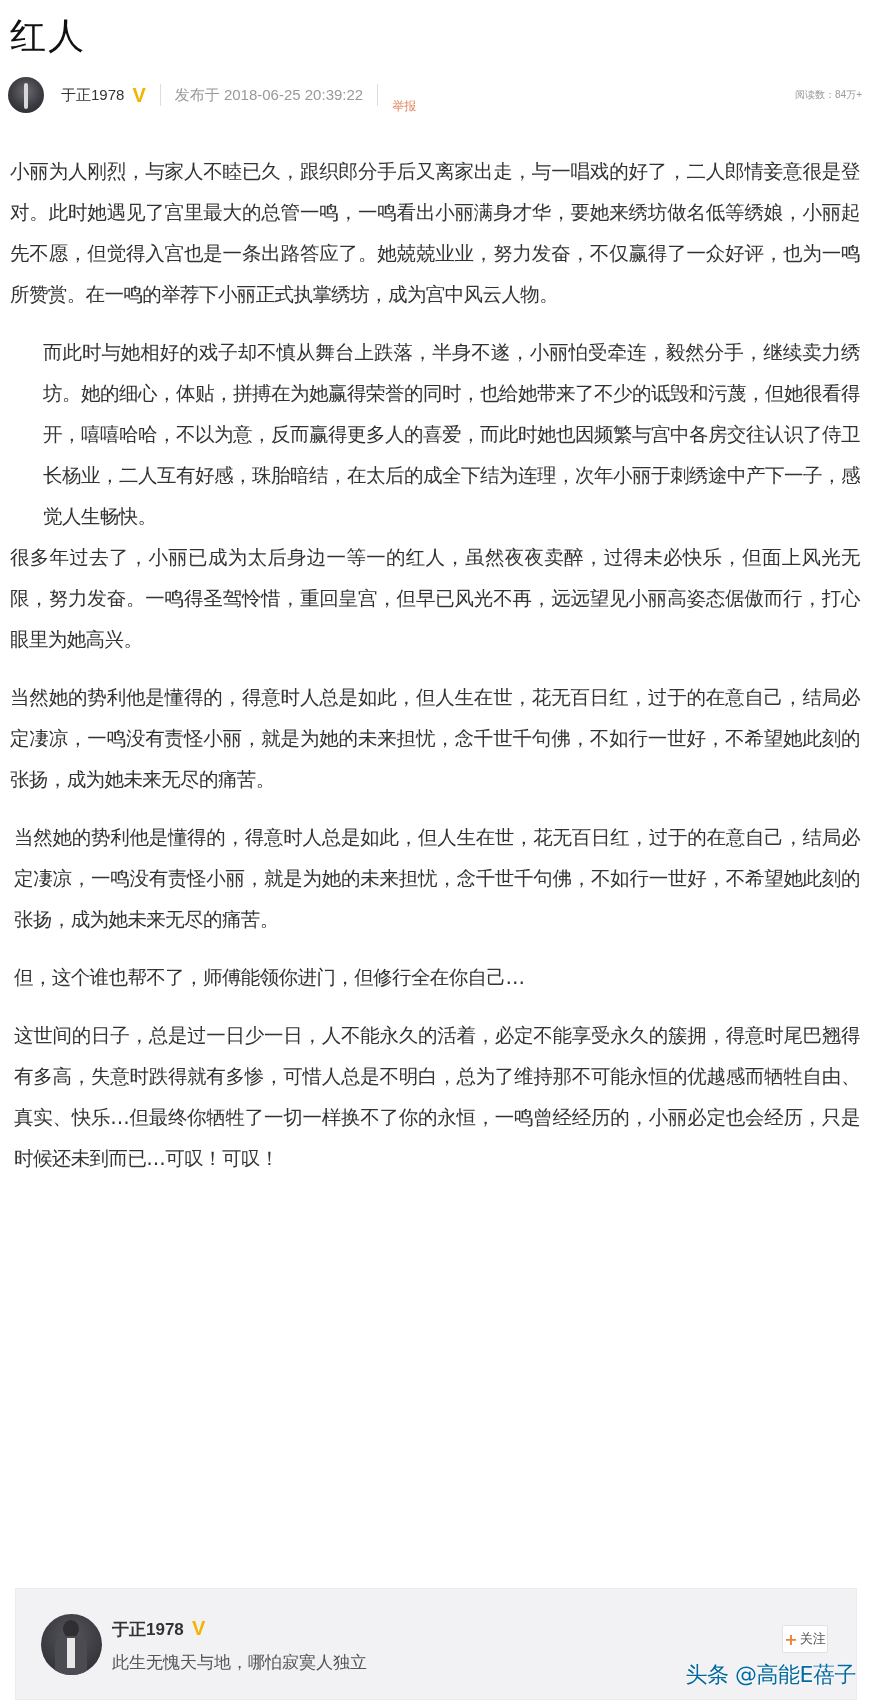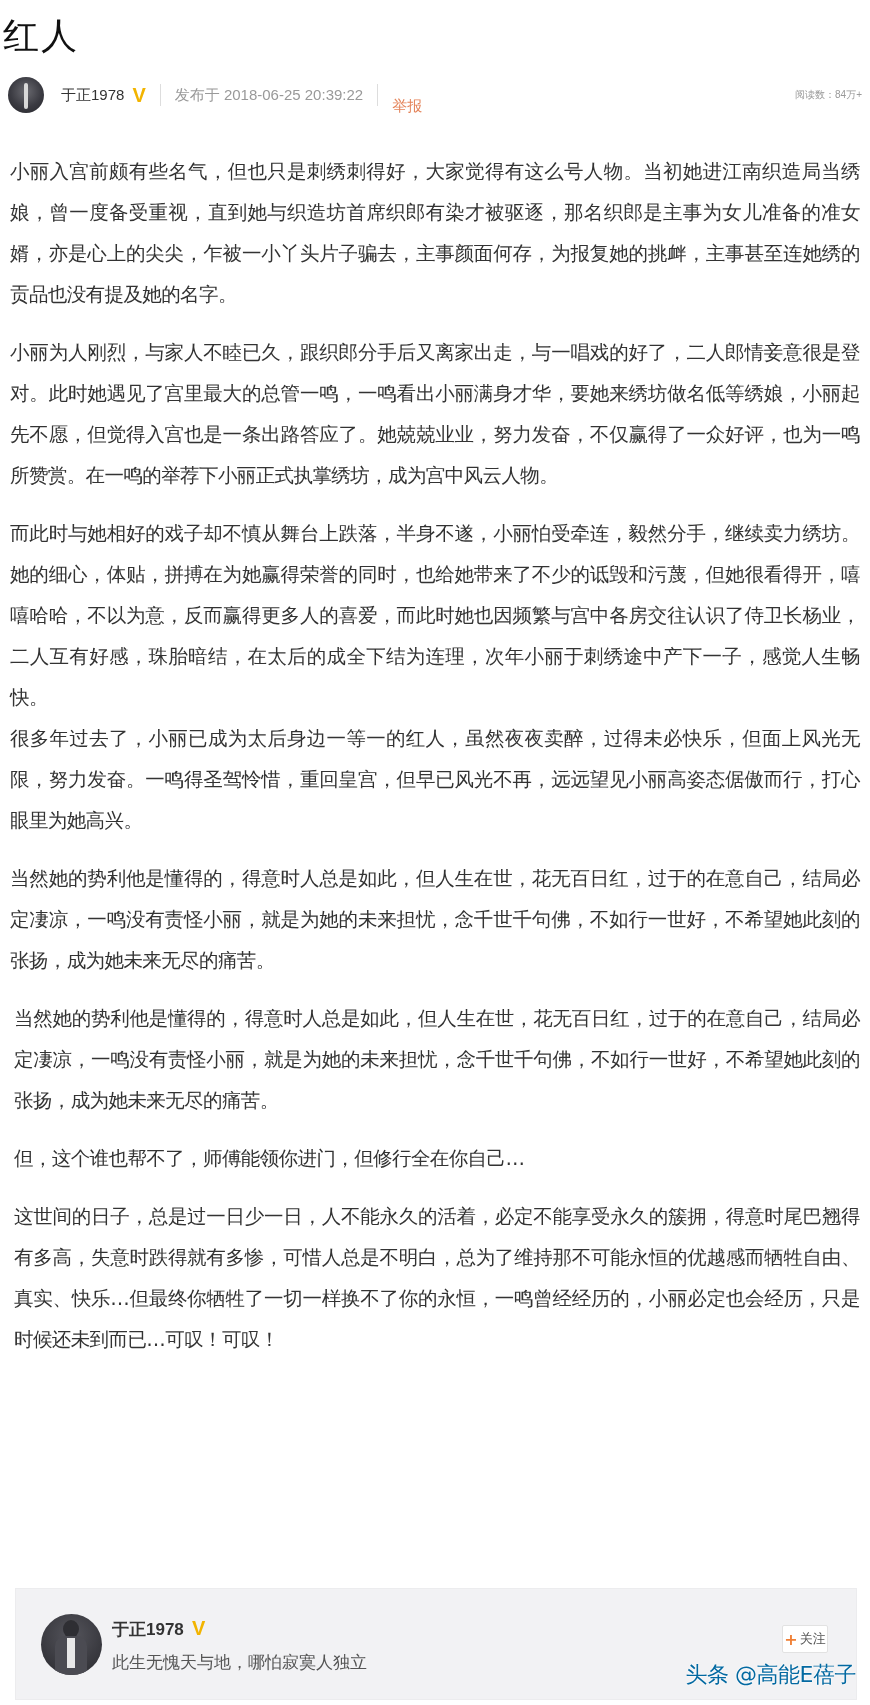--- a/index.html
+++ b/index.html
@@ -1,20 +1,20 @@
 <!DOCTYPE html>
 <html><head>
   <meta charset="utf-8">
   <style>
     * { box-sizing: border-box; margin: 0; padding: 0; }
     html, body { width: 870px; height: 1705px; background: #ffffff; overflow: hidden; }
     body { font-family: "DejaVu Sans", "Liberation Sans", sans-serif; color: #333333; position: relative; }
 
     .title {
-      position: absolute; left: 3px; top: 12px;
+      position: absolute; left: 10px; top: 12px;
       font-size: 36px; line-height: 48px; color: #111111; font-weight: normal;
       letter-spacing: 2px;
     }
 
     .meta {
       position: absolute; left: 8px; top: 74px; width: 856px; height: 42px;
       display: flex; align-items: center;
       font-family: "Liberation Sans", sans-serif; font-size: 15px; color: #888888;
     }
     .avatar-small {
@@ -26,31 +26,31 @@
       content: ""; position: absolute; left: 16px; top: 6px; width: 4px; height: 26px;
       background: #d8d8d8; border-radius: 2px;
     }
     .meta .author { margin-left: 17px; color: #333333; font-size: 15px; }
     .vbadge {
       display: inline-block; margin-left: 8px; color: #f2b400; font-weight: bold;
       font-size: 20px; font-family: "Liberation Sans", sans-serif; line-height: 20px;
     }
     .vsep { width: 1px; height: 22px; background: #dddddd; margin: 0 14px; }
     .meta .published { color: #999999; font-size: 15px; }
-    .meta .report { color: #e4845a; font-size: 15px; margin-top: 23px; }
+    .meta .report { color: #e4845a; font-size: 12px; margin-top: 23px; }
     .meta .reads { margin-left: auto; color: #999999; font-size: 10px; margin-right: 2px; }
 
     .article {
       position: absolute; left: 10px; top: 151px; width: 850px;
       font-size: 19.5px; line-height: 41px; color: #333333;
       font-family: "DejaVu Sans", sans-serif;
       letter-spacing: -0.6px;
     }
     .article p { margin-bottom: 17px; text-align: justify; }
-    .article p.tight { margin-bottom: 0; }
+    .article p.tight { margin-bottom: 0; margin-left: 33px; }
     .article p.indent { padding-left: 4px; }
 
     .profile-card {
       position: absolute; left: 15px; top: 1588px; width: 842px; height: 112px;
       background: #f2f2f4; border: 1px solid #ececee;
     }
     .avatar-large {
       position: absolute; left: 25px; top: 25px; width: 61px; height: 61px; border-radius: 50%;
       background: radial-gradient(circle at 50% 35%, #55555c 0%, #3a3a40 60%, #2a2a2e 100%);
       overflow: hidden;
@@ -101,21 +101,20 @@
   <span class="author">于正1978</span>
   <span class="vbadge">V</span>
   <span class="vsep"></span>
   <span class="published">发布于 2018-06-25 20:39:22</span>
   <span class="vsep"></span>
   <span class="report">举报</span>
   <span class="reads">阅读数：84万+</span>
 </div>
 
 <div class="article">
-  <p>小丽入宫前颇有些名气，但也只是刺绣刺得好，大家觉得有这么号人物。当初她进江南织造局当绣娘，曾一度备受重视，直到她与织造坊首席织郎有染才被驱逐，那名织郎是主事为女儿准备的准女婿，亦是心上的尖尖，乍被一小丫头片子骗去，主事颜面何存，为报复她的挑衅，主事甚至连她绣的贡品也没有提及她的名字。</p>
   <p>小丽为人刚烈，与家人不睦已久，跟织郎分手后又离家出走，与一唱戏的好了，二人郎情妾意很是登对。此时她遇见了宫里最大的总管一鸣，一鸣看出小丽满身才华，要她来绣坊做名低等绣娘，小丽起先不愿，但觉得入宫也是一条出路答应了。她兢兢业业，努力发奋，不仅赢得了一众好评，也为一鸣所赞赏。在一鸣的举荐下小丽正式执掌绣坊，成为宫中风云人物。</p>
   <p class="tight">而此时与她相好的戏子却不慎从舞台上跌落，半身不遂，小丽怕受牵连，毅然分手，继续卖力绣坊。她的细心，体贴，拼搏在为她赢得荣誉的同时，也给她带来了不少的诋毁和污蔑，但她很看得开，嘻嘻哈哈，不以为意，反而赢得更多人的喜爱，而此时她也因频繁与宫中各房交往认识了侍卫长杨业，二人互有好感，珠胎暗结，在太后的成全下结为连理，次年小丽于刺绣途中产下一子，感觉人生畅快。</p>
   <p>很多年过去了，小丽已成为太后身边一等一的红人，虽然夜夜卖醉，过得未必快乐，但面上风光无限，努力发奋。一鸣得圣驾怜惜，重回皇宫，但早已风光不再，远远望见小丽高姿态倨傲而行，打心眼里为她高兴。</p>
   <p>当然她的势利他是懂得的，得意时人总是如此，但人生在世，花无百日红，过于的在意自己，结局必定凄凉，一鸣没有责怪小丽，就是为她的未来担忧，念千世千句佛，不如行一世好，不希望她此刻的张扬，成为她未来无尽的痛苦。</p>
   <p class="indent">当然她的势利他是懂得的，得意时人总是如此，但人生在世，花无百日红，过于的在意自己，结局必定凄凉，一鸣没有责怪小丽，就是为她的未来担忧，念千世千句佛，不如行一世好，不希望她此刻的张扬，成为她未来无尽的痛苦。</p>
   <p class="indent">但，这个谁也帮不了，师傅能领你进门，但修行全在你自己…</p>
   <p class="indent">这世间的日子，总是过一日少一日，人不能永久的活着，必定不能享受永久的簇拥，得意时尾巴翘得有多高，失意时跌得就有多惨，可惜人总是不明白，总为了维持那不可能永恒的优越感而牺牲自由、真实、快乐…但最终你牺牲了一切一样换不了你的永恒，一鸣曾经经历的，小丽必定也会经历，只是时候还未到而已…可叹！可叹！</p>
 </div>
 
 <div class="profile-card">

